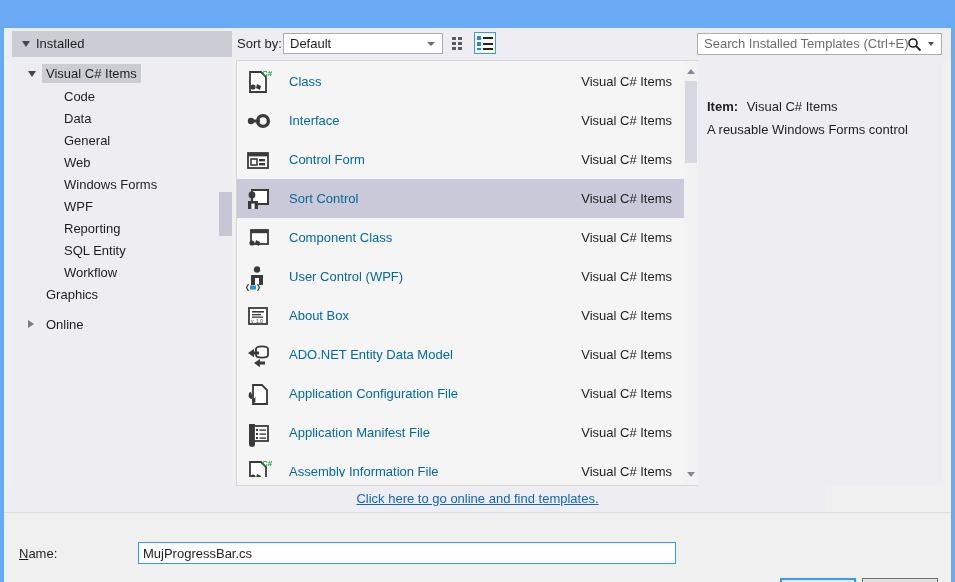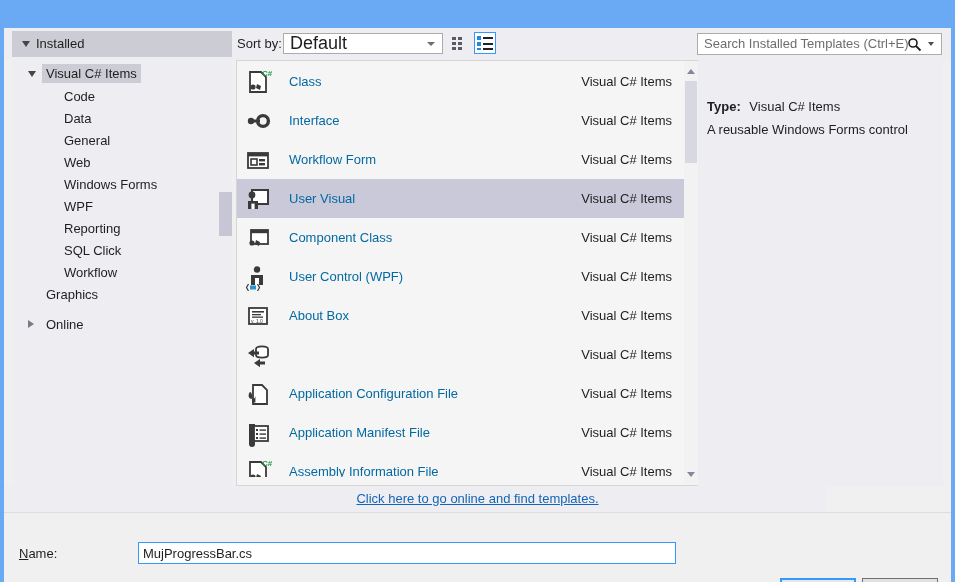--- a/index.html
+++ b/index.html
@@ -111,21 +111,21 @@
     left: 279px; top: 5px;
     width: 160px; height: 21px;
     background: #ffffff;
     border: 1px solid #acacac;
     box-sizing: border-box;
   }
   #sortby-value {
     position: absolute;
     left: 6px; top: 0;
     line-height: 19px;
-    font-size: 18px;
+    font-size: 13px;
     color: #1e1e1e;
   }
   #sortby-caret {
     position: absolute;
     right: 7px; top: 8px;
     width: 0; height: 0;
     border-left: 4px solid transparent;
     border-right: 4px solid transparent;
     border-top: 4px solid #6d6d6d;
   }
@@ -455,21 +455,21 @@
 
     <div id="tree-panel">
         <div class="tree-item selected" style="top: 4px; padding-left: 30px;"><span class="tw-arrow-open" style="position: absolute; left: 16px;"></span><span class="tw-label">Visual C# Items</span></div>
         <div class="tree-item" style="top: 27px; padding-left: 48px;"><span class="tw-label">Code</span></div>
         <div class="tree-item" style="top: 49px; padding-left: 48px;"><span class="tw-label">Data</span></div>
         <div class="tree-item" style="top: 71px; padding-left: 48px;"><span class="tw-label">General</span></div>
         <div class="tree-item" style="top: 93px; padding-left: 48px;"><span class="tw-label">Web</span></div>
         <div class="tree-item" style="top: 115px; padding-left: 48px;"><span class="tw-label">Windows Forms</span></div>
         <div class="tree-item" style="top: 137px; padding-left: 48px;"><span class="tw-label">WPF</span></div>
         <div class="tree-item" style="top: 159px; padding-left: 48px;"><span class="tw-label">Reporting</span></div>
-        <div class="tree-item" style="top: 181px; padding-left: 48px;"><span class="tw-label">SQL Click</span></div>
+        <div class="tree-item" style="top: 181px; padding-left: 48px;"><span class="tw-label">SQL Entity</span></div>
         <div class="tree-item" style="top: 203px; padding-left: 48px;"><span class="tw-label">Workflow</span></div>
         <div class="tree-item" style="top: 225px; padding-left: 30px;"><span class="tw-label">Graphics</span></div>
         <div class="tree-item" style="top: 255px; padding-left: 30px;"><span class="tw-arrow-closed" style="position: absolute; left: 16px;"></span><span class="tw-label">Online</span></div>
       </div>
     <div id="tree-scrollbar">
       <div id="tree-thumb"></div>
     </div>
 
     <div id="list-panel">
       <div class="tpl-row" style="top: 1px;">
@@ -492,31 +492,31 @@
           <span class="tpl-cat">Visual C# Items</span>
         </div>
         <div class="tpl-row" style="top: 79px;">
           <span class="tpl-icon"><svg width="28" height="28" viewBox="0 0 28 28">
               <rect x="4" y="7" width="20" height="15" fill="#ffffff" stroke="#3a3a3a" stroke-width="1.8"></rect>
               <rect x="4" y="7" width="20" height="3.4" fill="#3a3a3a"></rect>
               <rect x="7" y="13" width="6" height="6" fill="none" stroke="#3a3a3a" stroke-width="1.6"></rect>
               <rect x="15" y="13" width="6" height="2.4" fill="#3a3a3a"></rect>
               <rect x="15" y="17" width="6" height="2.4" fill="#3a3a3a"></rect>
             </svg></span>
-          <span class="tpl-name">Workflow Form</span>
+          <span class="tpl-name">Control Form</span>
           <span class="tpl-cat">Visual C# Items</span>
         </div>
         <div class="tpl-row selected" style="top: 118px;">
           <span class="tpl-icon"><svg width="28" height="28" viewBox="0 0 28 28">
               <rect x="8" y="5" width="16" height="14" fill="#ffffff" stroke="#3a3a3a" stroke-width="2"></rect>
               <circle cx="8" cy="10" r="3.4" fill="#3a3a3a"></circle>
               <rect x="4" y="16" width="10" height="8" fill="#3a3a3a"></rect>
               <rect x="7.4" y="18.6" width="3.2" height="5.4" fill="#ffffff"></rect>
             </svg></span>
-          <span class="tpl-name">User Visual</span>
+          <span class="tpl-name">Sort Control</span>
           <span class="tpl-cat">Visual C# Items</span>
         </div>
         <div class="tpl-row" style="top: 157px;">
           <span class="tpl-icon"><svg width="28" height="28" viewBox="0 0 28 28">
               <rect x="7" y="6" width="17" height="14" fill="#ffffff" stroke="#3a3a3a" stroke-width="1.8"></rect>
               <rect x="7" y="6" width="17" height="3.2" fill="#3a3a3a"></rect>
               <circle cx="8" cy="19" r="2.6" fill="#3a3a3a"></circle>
               <path d="M12,16 l4,2 -1,4 -4,-2 z" fill="#3a3a3a"></path>
             </svg></span>
           <span class="tpl-name">Component Class</span>
@@ -545,20 +545,21 @@
           <span class="tpl-name">About Box</span>
           <span class="tpl-cat">Visual C# Items</span>
         </div>
         <div class="tpl-row" style="top: 274px;">
           <span class="tpl-icon"><svg width="28" height="28" viewBox="0 0 28 28">
               <ellipse cx="18" cy="8" rx="6" ry="2.6" fill="#ffffff" stroke="#3a3a3a" stroke-width="1.8"></ellipse>
               <path d="M12,8 v6 a6,2.6 0 0 0 12,0 v-6" fill="#ffffff" stroke="#3a3a3a" stroke-width="1.8"></path>
               <path d="M4,12 l6,-4 v2.6 h5 v3 h-5 v2.6 z" fill="#3a3a3a"></path>
               <path d="M10,22 l6,-4 v2.6 h5 v3 h-5 v2.6 z" fill="#3a3a3a"></path>
             </svg></span>
+          <span class="tpl-name">ADO.NET Entity Data Model</span>
           <span class="tpl-cat">Visual C# Items</span>
         </div>
         <div class="tpl-row" style="top: 313px;">
           <span class="tpl-icon"><svg width="28" height="28" viewBox="0 0 28 28">
               <path d="M9,5 h9 l5,5 v14 h-14 z" fill="#ffffff" stroke="#3a3a3a" stroke-width="1.8"></path>
               <path d="M8,12 a3.4,3.4 0 1 0 3.4,3.4 v7 h-3.4 v-7 a3.4,3.4 0 0 0 -3.4,-3.4 z" fill="#3a3a3a"></path>
             </svg></span>
           <span class="tpl-name">Application Configuration File</span>
           <span class="tpl-cat">Visual C# Items</span>
         </div>
@@ -590,21 +591,21 @@
     </div>
 
     <div id="list-scrollbar">
       <div id="sb-up"></div>
       <div id="sb-thumb"></div>
       <div id="sb-down"></div>
     </div>
 
     <div id="details-panel">
       <div id="detail-type-row">
-        <span id="detail-type-label">Type:</span>
+        <span id="detail-type-label">Item:</span>
         <span id="detail-type-value">Visual C# Items</span>
       </div>
       <div id="detail-desc">A reusable Windows Forms control</div>
     </div>
 
     <div id="link-band">
       <span id="online-link">Click here to go online and find templates.</span>
     </div>
 
     <div id="name-band">

